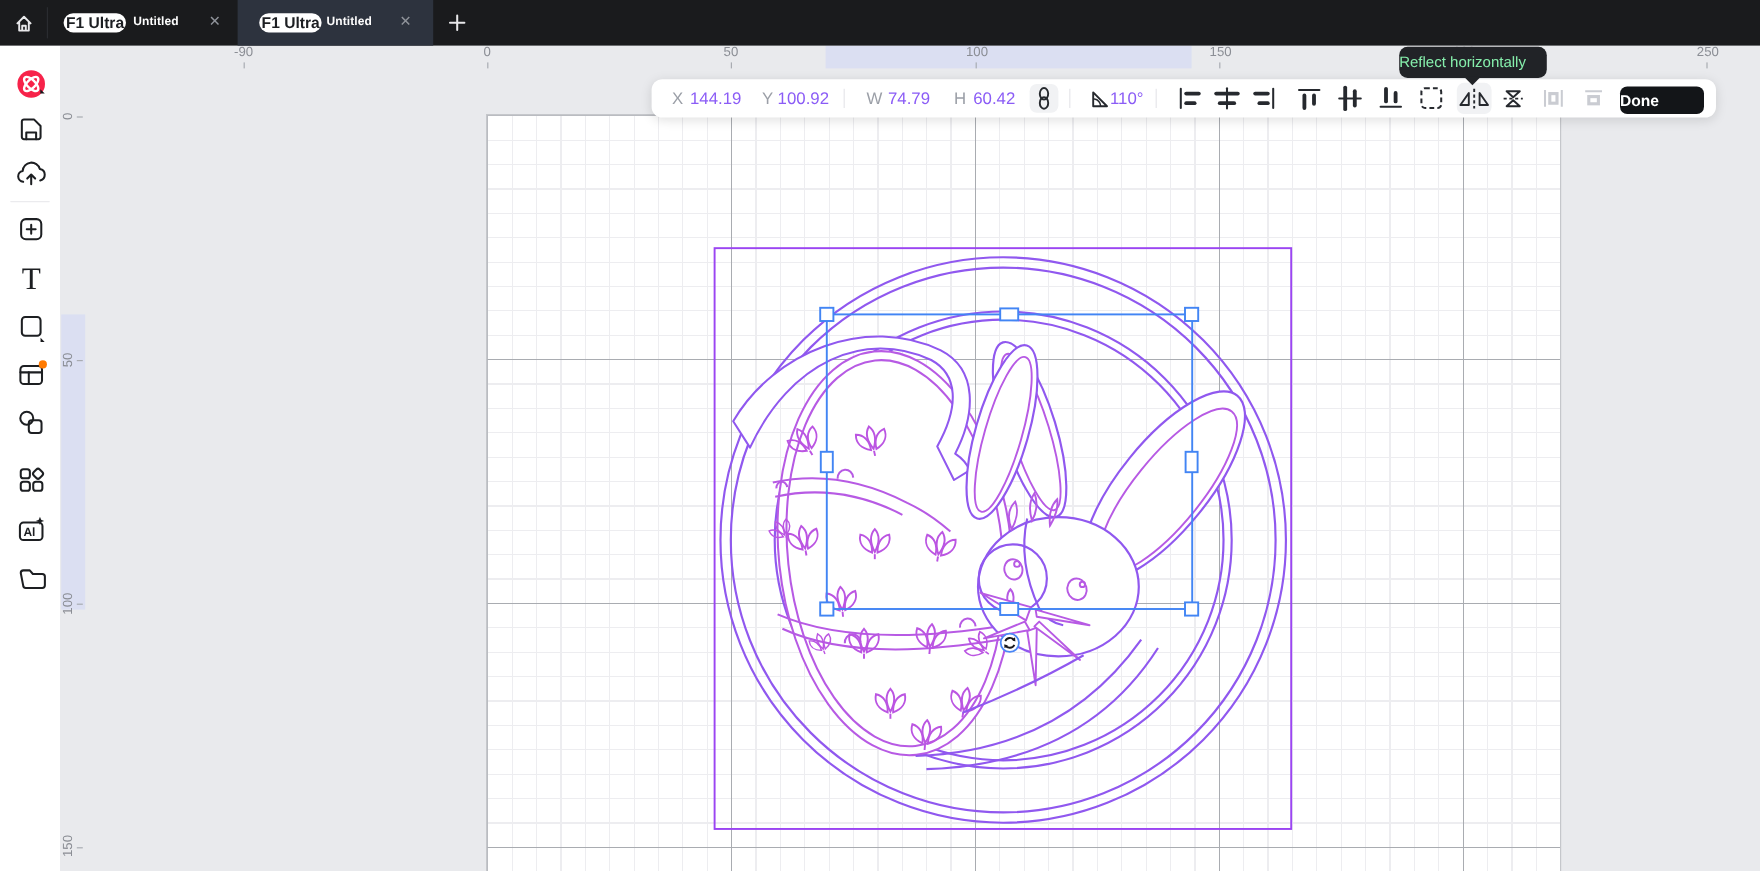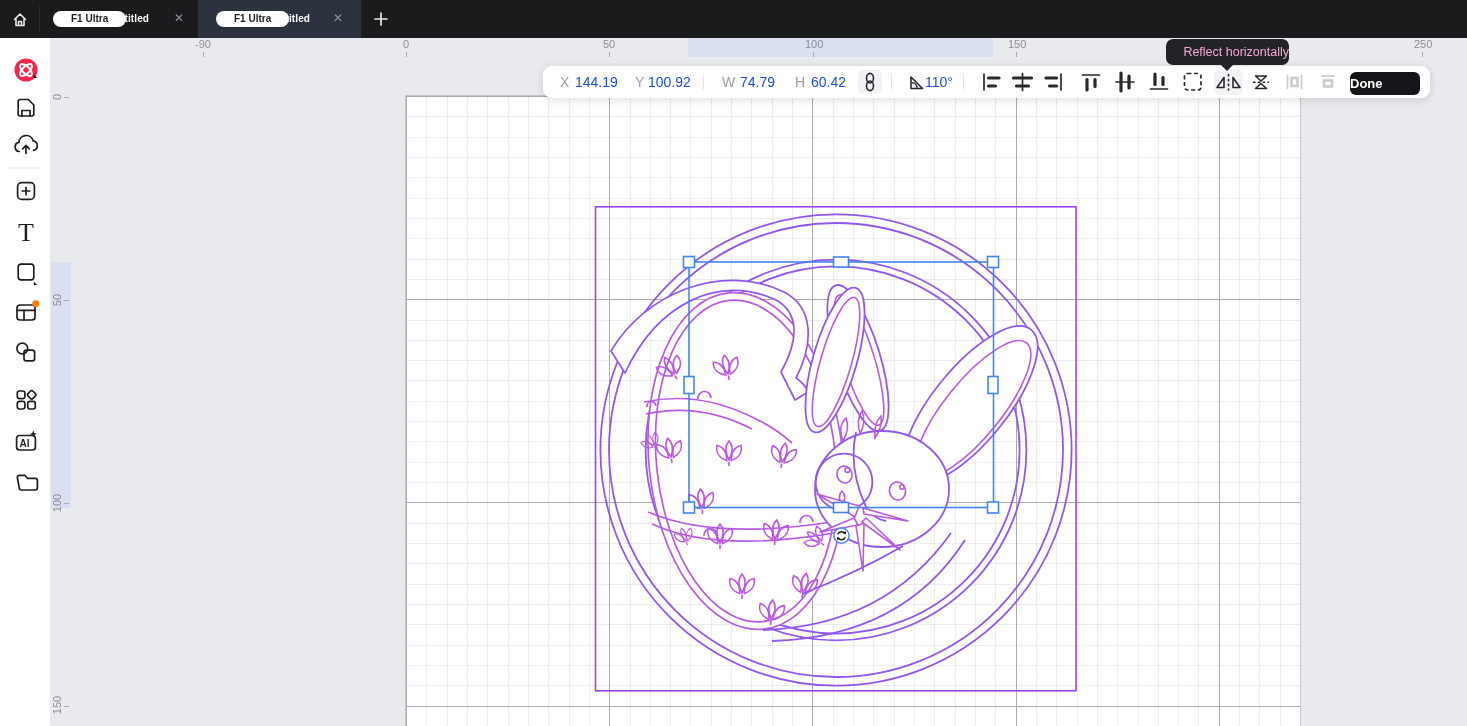--- a/index.html
+++ b/index.html
@@ -1,21 +1,21 @@
 <!DOCTYPE html>
 <html><head>
 <meta charset="utf-8">
 <style>
   html,body{margin:0;padding:0;}
   body{width:1467px;height:726px;overflow:hidden;font-family:"Liberation Sans",sans-serif;position:relative;background:#e9eaed;}
   .abs{position:absolute;}
   
   #topbar{left:0;top:0;width:1467px;height:38px;background:#1a1b1d;z-index:50;}
   .tabactive{position:absolute;left:198px;top:0;width:163px;height:38px;background:#2d333e;}
-  .badge{position:absolute;top:11px;height:16px;background:#fff;border-radius:8px;color:#1c1e22;font-size:10px;font-weight:700;line-height:16px;padding:0 18px;}
+  .badge{position:absolute;top:11px;height:16px;background:#fff;border-radius:8px;color:#1c1e22;font-size:13px;font-weight:700;line-height:16px;padding:0 2px;}
   .tabname{position:absolute;top:0;height:38px;line-height:38px;color:#fdfdfd;font-size:10px;font-weight:700;letter-spacing:0.1px;}
   .tabx{position:absolute;top:0;height:38px;line-height:37px;color:#90949b;font-size:12px;}
   
   #sidebar{left:0;top:38px;width:50px;height:688px;background:#fff;z-index:40;}
   
   .rnum{position:absolute;color:#8b8e95;font-size:11px;z-index:5;}
   .rtick{position:absolute;width:1px;height:5px;background:#a9acb2;z-index:5;}
   .rtickL{position:absolute;width:5px;height:1px;background:#a9acb2;z-index:5;}
   .vnum{transform:rotate(-90deg);transform-origin:center;}
   #hlTop{left:688px;top:38px;width:305px;height:19px;background:#dbdff2;z-index:2;}
@@ -23,27 +23,27 @@
   
   #artboard{left:406px;top:96px;width:894px;height:630px;background:#fff;outline:1px solid #c5c7cb;z-index:1;
     background-image:
       repeating-linear-gradient(to right,#a9acb1 0 1px,transparent 1px 203.2px),
       repeating-linear-gradient(to bottom,#a9acb1 0 1px,transparent 1px 203.2px),
       repeating-linear-gradient(to right,#ededf0 0 1px,transparent 1px 20.32px),
       repeating-linear-gradient(to bottom,#ededf0 0 1px,transparent 1px 20.32px);}
   #art{left:0;top:0;z-index:10;pointer-events:none;}
   
   #toolbar{left:543px;top:66px;width:887px;height:32px;background:#fff;border-radius:9px;box-shadow:0 2px 10px rgba(0,0,0,0.13);z-index:60;}
-  .tl{position:absolute;top:0;height:32px;line-height:32px;font-size:14px;color:#1d4ed8;white-space:nowrap;}
+  .tl{position:absolute;top:0;height:32px;line-height:32px;font-size:14px;color:#8b5cf6;white-space:nowrap;}
   .tlg{color:#9b9fa7;}
   .tdiv{position:absolute;top:8px;width:1px;height:16px;background:#e6e7ea;}
   .tbtnbg{position:absolute;background:#f1f2f4;border-radius:6px;}
   #done{position:absolute;left:807px;top:5.5px;width:70px;height:23px;background:#131518;border-radius:6px;color:#fff;font-size:13px;font-weight:700;text-align:left;line-height:23px;}
   
-  #tooltip{left:1166px;top:39px;width:123px;height:26px;background:#212327;border-radius:7px;color:#f9a8d4;font-size:12.5px;text-align:right;line-height:26px;z-index:70;}
+  #tooltip{left:1166px;top:39px;width:123px;height:26px;background:#212327;border-radius:7px;color:#86efac;font-size:12.5px;text-align:left;line-height:26px;z-index:70;}
   #tooltiparrow{left:1220px;top:64px;width:0;height:0;border-left:7px solid transparent;border-right:7px solid transparent;border-top:7px solid #212327;z-index:70;}
 </style>
 </head>
 <body>
 
 <div class="abs" id="artboard"></div>
 
 <div class="abs" id="hlTop"></div>
 <div class="abs" id="hlLeft"></div>
 

